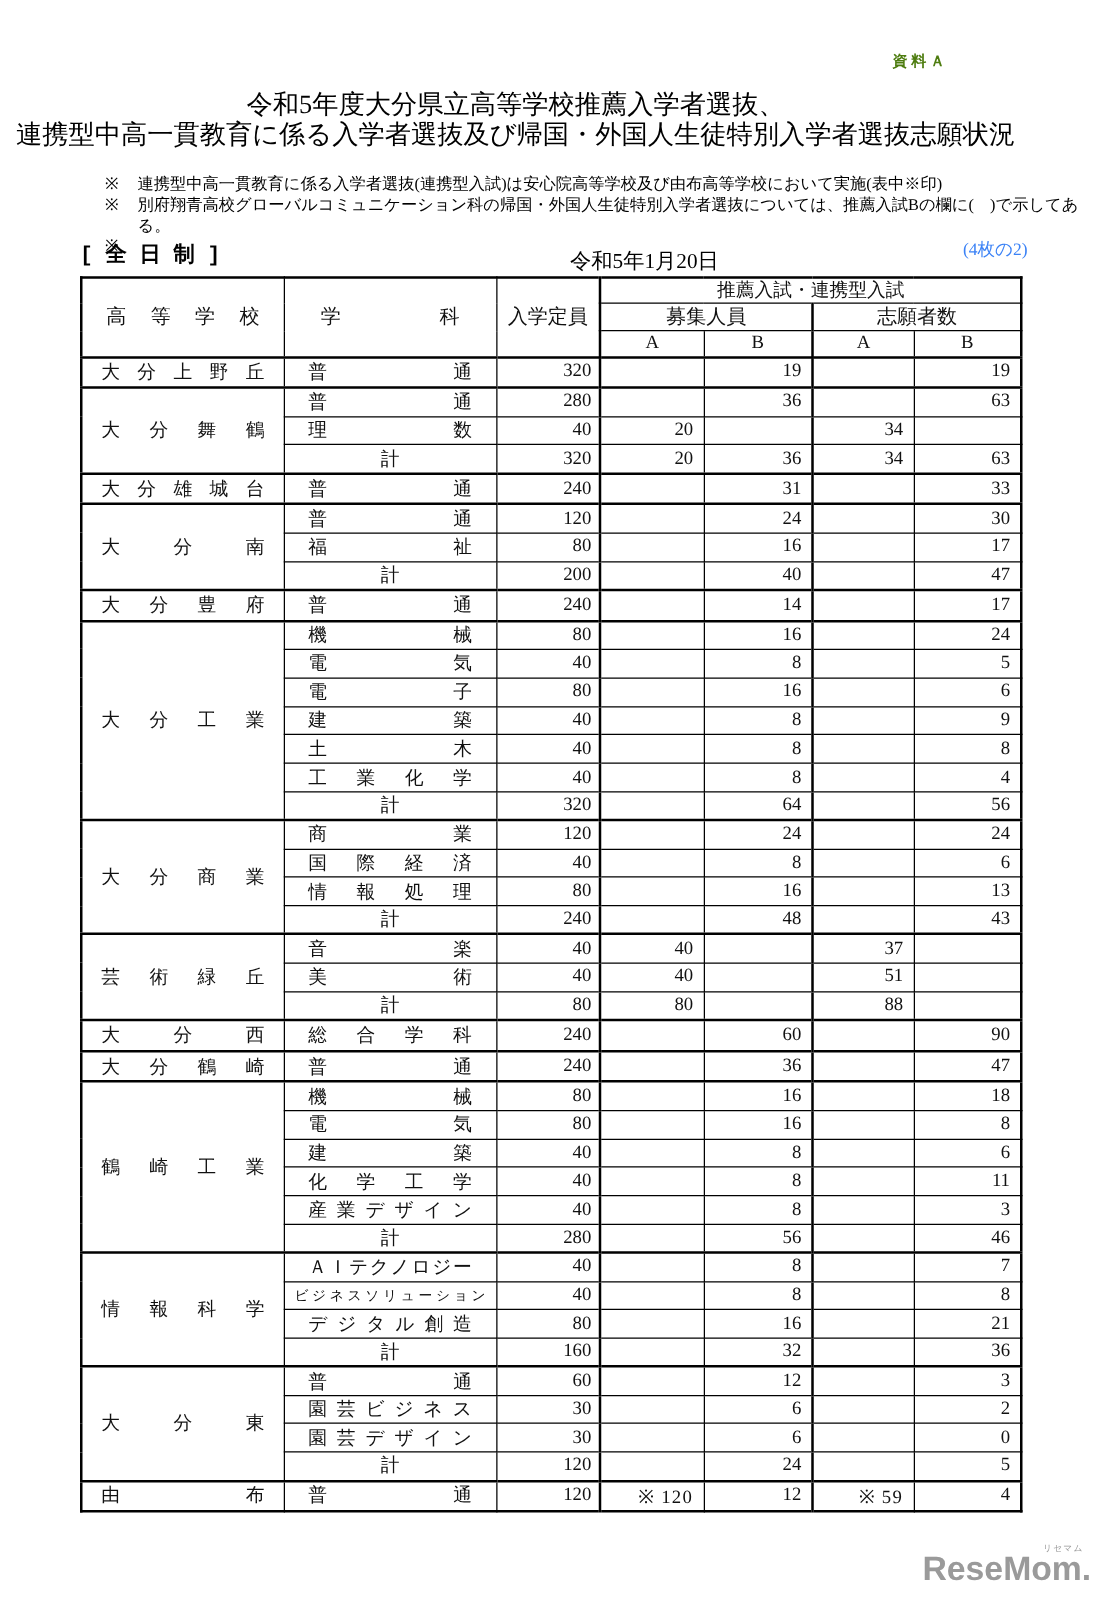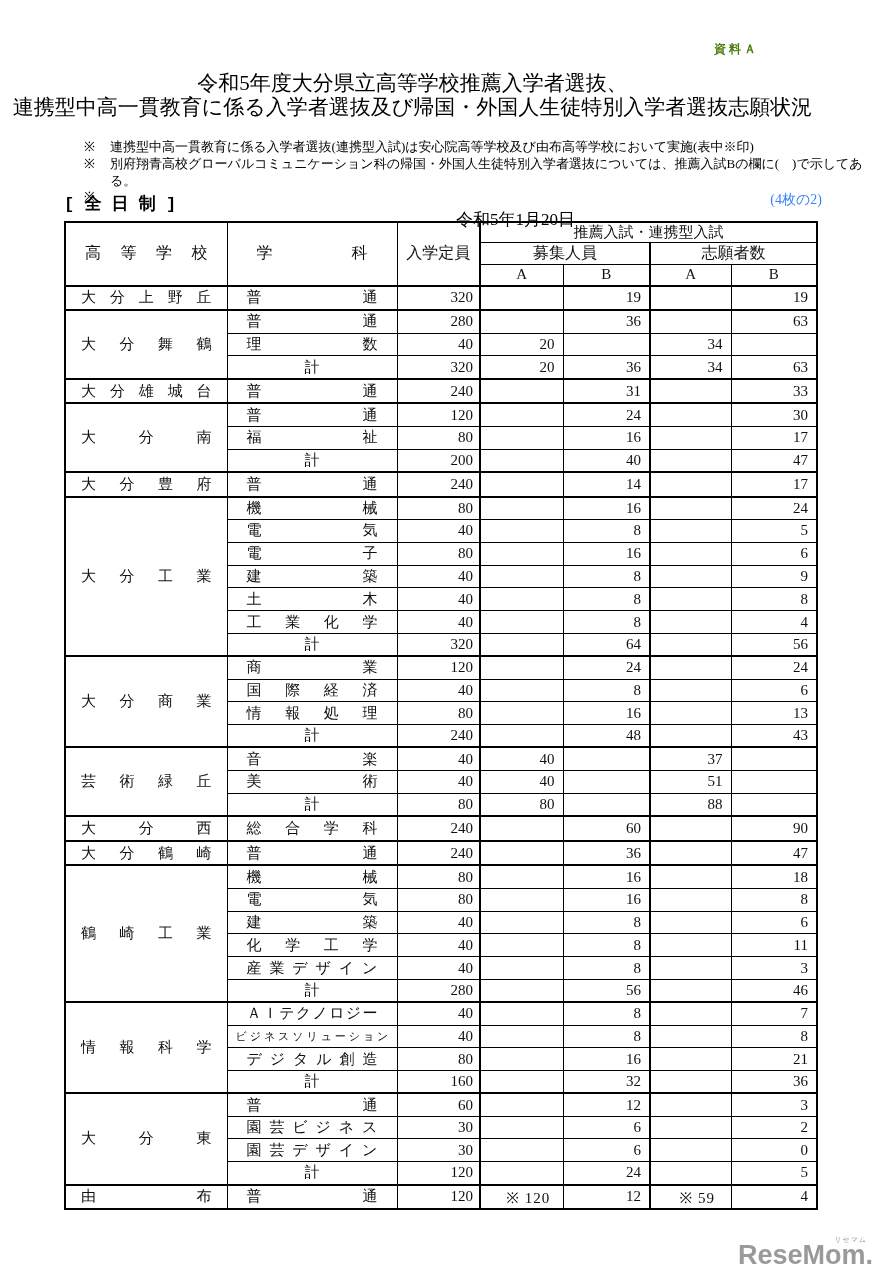--- a/index.html
+++ b/index.html
@@ -13,21 +13,21 @@
     font-weight:bold;font-size:12px;letter-spacing:3px;color:#4d7c0f;
   }
   .title{top:72px;left:0;width:825px;text-align:center;font-size:21px;line-height:23.5px;color:#000;}
   .notes{top:139px;left:84px;font-size:13px;line-height:16.8px;color:#000;}
   .note-line{display:flex;}
   .note-marker{width:26px;flex:0 0 26px;}
   .section-label{
     top:192px;left:64px;font-family:Liberation Mono, monospace;
     font-weight:bold;font-size:17px;color:#000;
   }
-  .date-label{top:208px;left:456px;font-size:17px;color:#000;}
+  .date-label{top:197px;left:456px;font-size:17px;color:#000;}
   .sheet-no{top:191px;right:57px;font-size:14px;color:#3b82f6;}
 
   table.main{
     position:absolute;left:64px;top:221px;width:753px;
     border-collapse:collapse;table-layout:fixed;border:2px solid #000;
   }
   .main th,.main td{border:1px solid #000;padding:0;font-weight:normal;overflow:hidden;}
   .main thead th{font-size:15px;text-align:center;margin-top:44px;}
   .main thead .big{font-size:16px;}
   .hr1{height:19px;}.hr2{height:22px;}.hr3{height:21px;}
@@ -40,21 +40,21 @@
   .jrow{display:flex;justify-content:space-between;align-items:center;height:100%;}
   td.cell-school .jrow{height:22.8px;padding:0 15px;}
   td.cell-dept .jrow{padding:0 19px;}
   td.cell-dept.smallf{font-size:11px;}
   td.cell-dept.smallf .jrow{padding:0 8px;}
   td.cell-dept.total{text-align:center;}
   th.h-school .jrow{padding:0 19px;height:100%;}
   th.h-dept .jrow{padding:0 29px;height:100%;}
   td.numcell{font-size:17px;text-align:right;padding-right:8px;}
   td.capcell{padding-right:6px;}
-  td.marked{text-align:center;padding-left:21px;letter-spacing:1px;}
+  td.marked{text-align:right;padding-left:21px;letter-spacing:1px;}
 
   .logo{top:1236px;right:6px;font-family:"Liberation Sans","DejaVu Sans",sans-serif;text-align:right;margin-left:32px;}
   .logo-ruby{display:block;font-size:7px;letter-spacing:1px;margin:0 6px 0 0;line-height:7px;}
   .logo-text{font-size:27px;font-weight:bold;line-height:24px;letter-spacing:0;}
 </style>
 </head>
 <body>
 
 <div>
 

